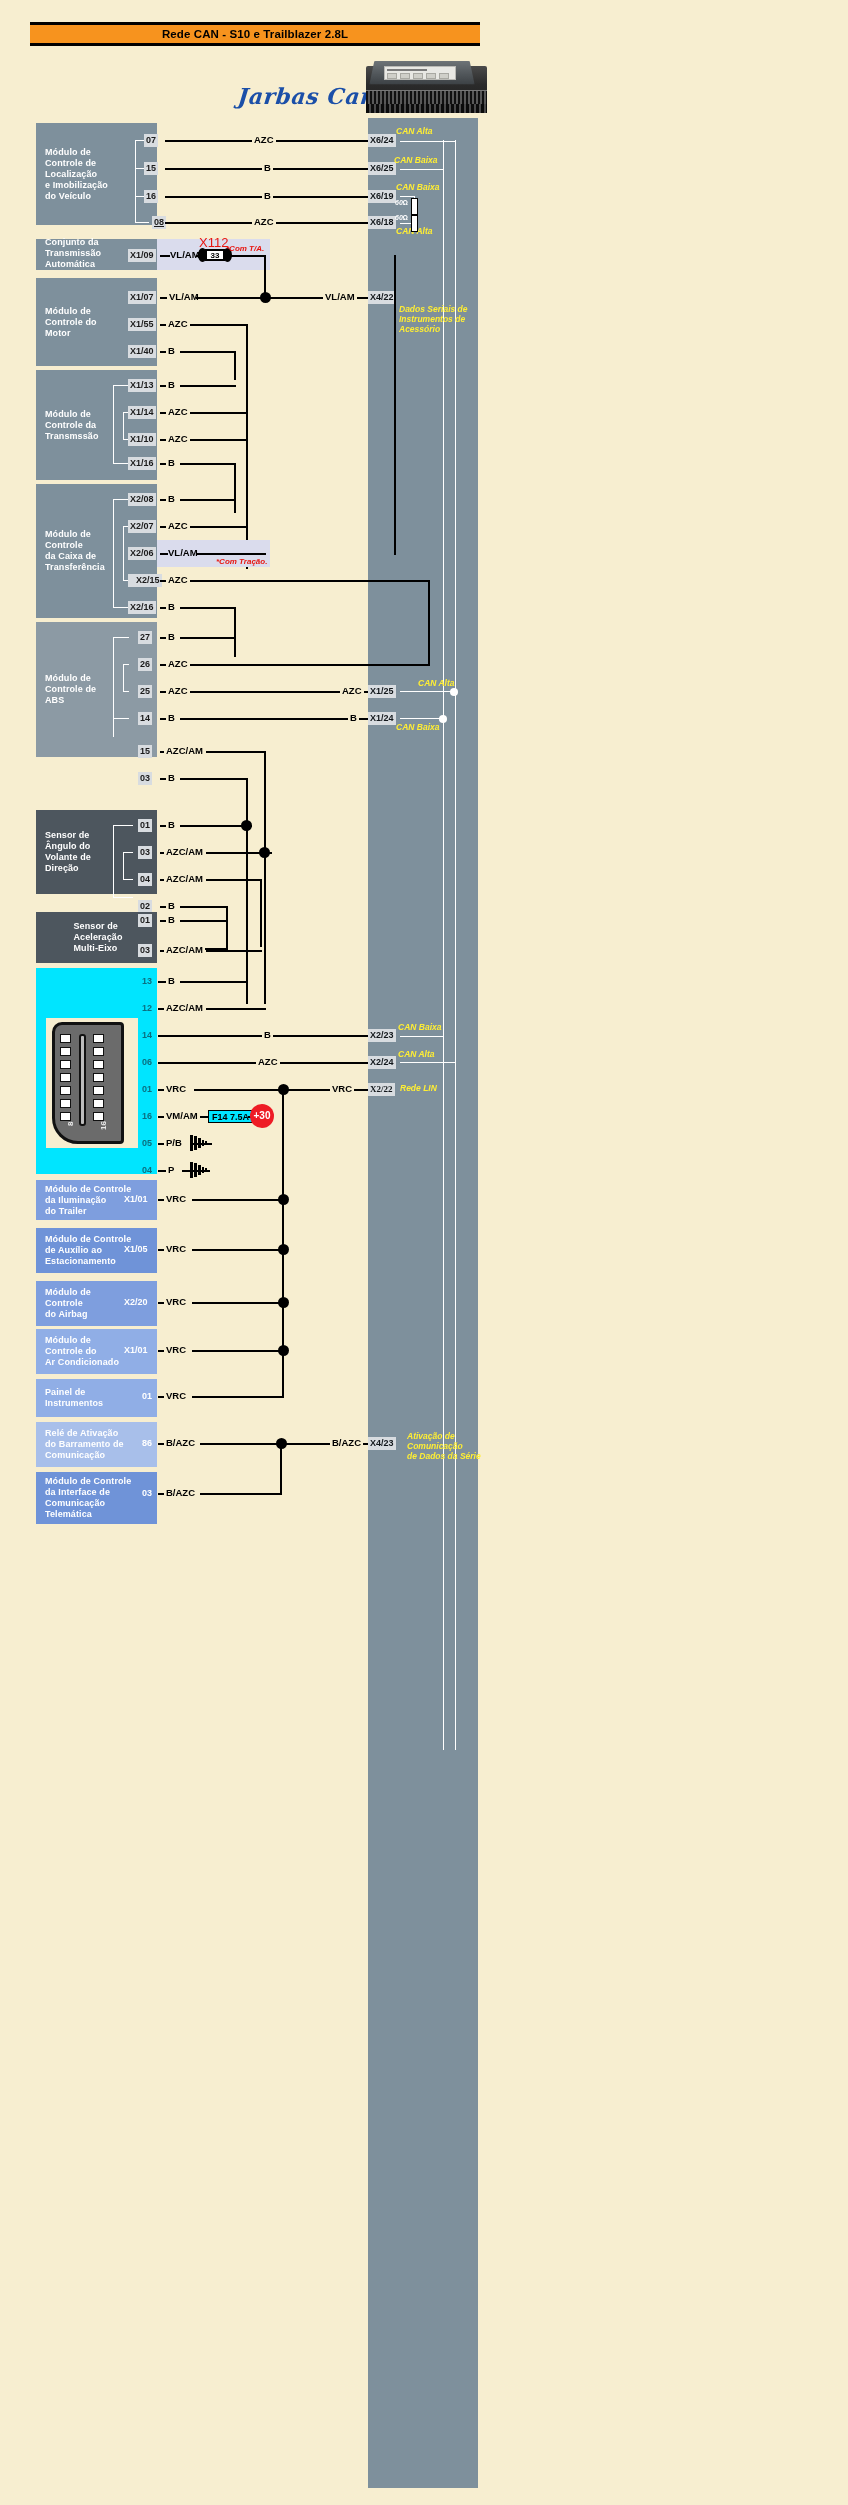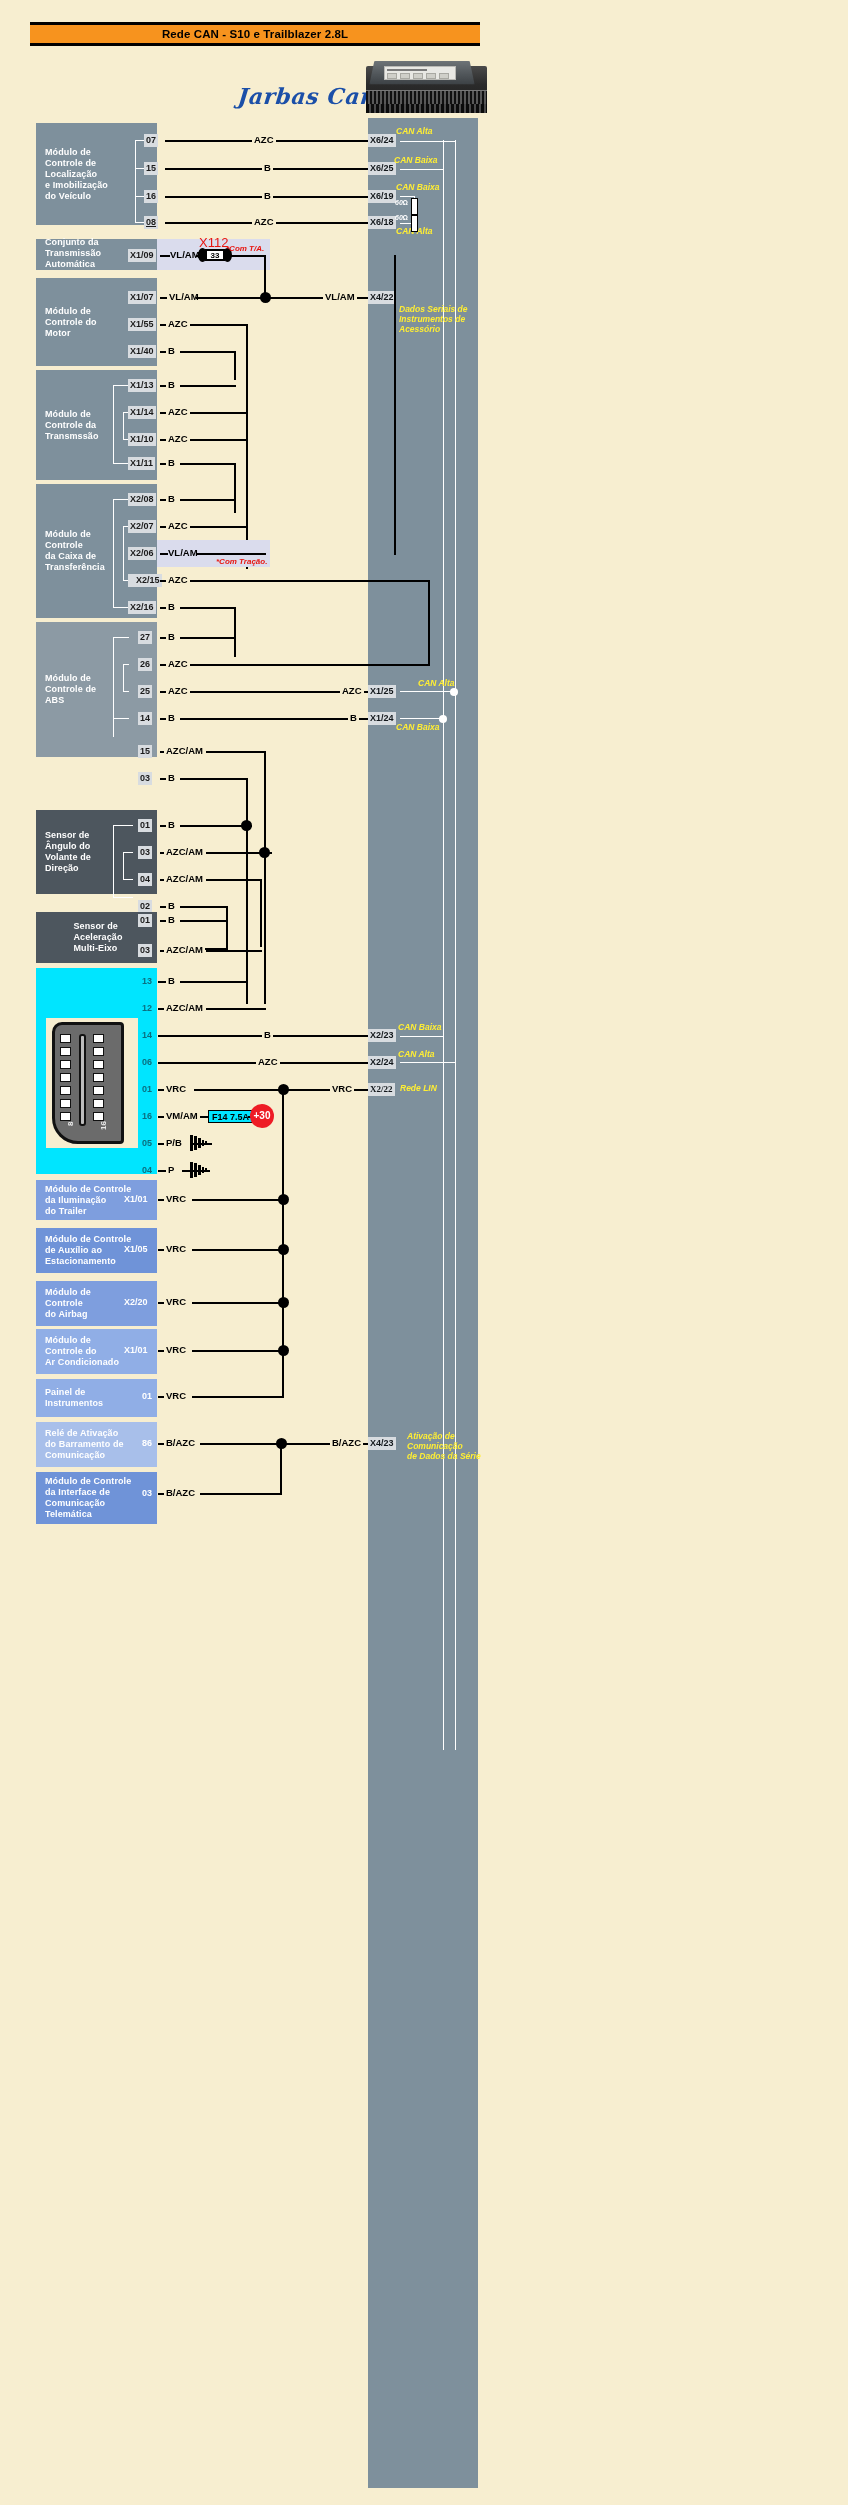--- a/index.html
+++ b/index.html
@@ -213,21 +213,21 @@
 
   <div class="vw" style="left:135px;top:140px;height:82px;"></div>
   <div class="hw" style="left:135px;top:140px;width:14px;"></div>
   <div class="hw" style="left:135px;top:168px;width:14px;"></div>
   <div class="hw" style="left:135px;top:196px;width:14px;"></div>
   <div class="hw" style="left:135px;top:222px;width:14px;"></div>
 
   <div class="pin" style="left:144px;top:134px;">07</div>
   <div class="pin" style="left:144px;top:162px;">15</div>
   <div class="pin" style="left:144px;top:190px;">16</div>
-  <div class="pin" style="left:144px;top:216px;text-decoration:underline;">08</div>
+  <div class="pin" style="left:152px;top:216px;text-decoration:underline;">08</div>
 
   <div class="h" style="left:165px;top:140px;width:208px;"></div>
   <div class="h" style="left:165px;top:168px;width:208px;"></div>
   <div class="h" style="left:165px;top:196px;width:208px;"></div>
   <div class="h" style="left:165px;top:222px;width:208px;"></div>
 
   <div class="wc" style="left:252px;top:134px;">AZC</div>
   <div class="wc" style="left:262px;top:162px;">B</div>
   <div class="wc" style="left:262px;top:190px;">B</div>
   <div class="wc" style="left:252px;top:216px;">AZC</div>
@@ -312,21 +312,21 @@
   <div class="vw" style="left:113px;top:385px;height:78px;"></div>
   <div class="hw" style="left:113px;top:385px;width:16px;"></div>
   <div class="hw" style="left:123px;top:412px;width:6px;"></div>
   <div class="vw" style="left:123px;top:412px;height:27px;"></div>
   <div class="hw" style="left:123px;top:439px;width:6px;"></div>
   <div class="hw" style="left:113px;top:463px;width:16px;"></div>
 
   <div class="pin" style="left:128px;top:379px;">X1/13</div>
   <div class="pin" style="left:128px;top:406px;">X1/14</div>
   <div class="pin" style="left:128px;top:433px;">X1/10</div>
-  <div class="pin" style="left:128px;top:457px;">X1/11</div>
+  <div class="pin" style="left:128px;top:457px;">X1/16</div>
 
   <div class="h" style="left:160px;top:385px;width:8px;"></div>
   <div class="wc" style="left:166px;top:379px;">B</div>
   <div class="h" style="left:180px;top:385px;width:56px;"></div>
 
   <div class="h" style="left:160px;top:412px;width:8px;"></div>
   <div class="wc" style="left:166px;top:406px;">AZC</div>
   <div class="h" style="left:190px;top:412px;width:58px;"></div>
 
   <div class="h" style="left:160px;top:439px;width:8px;"></div>

